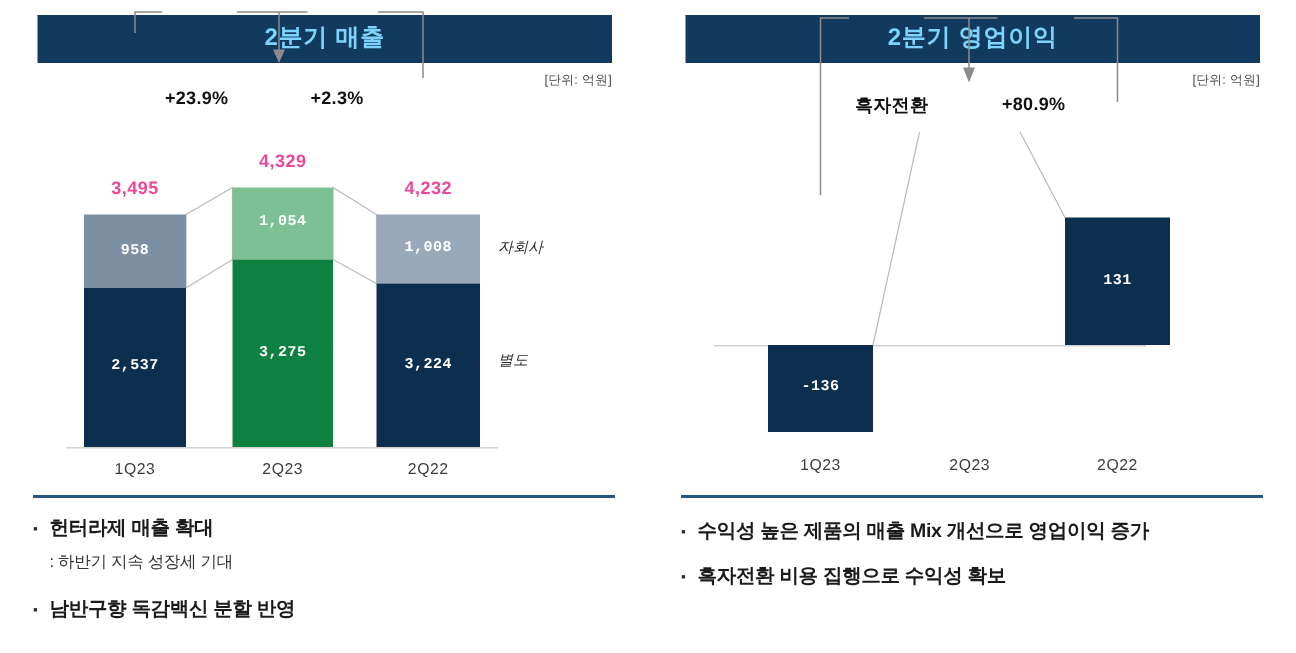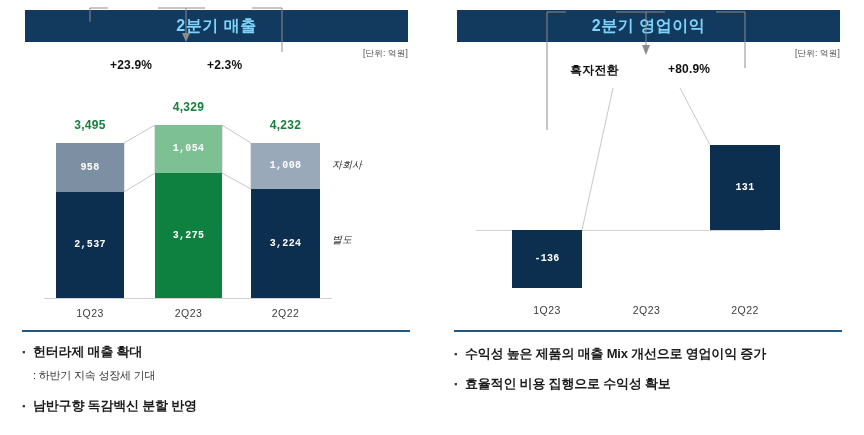--- a/index.html
+++ b/index.html
@@ -64,21 +64,21 @@
     line-height: 1;
     font-family: Liberation Mono, monospace;
   }
   .seg-label.dark { color: #ffffff; }
 
   .total {
     position: absolute;
     text-align: center;
     font-size: 12px;
     font-weight: bold;
-    color: #15803d;
+    color: #ec4899;
     letter-spacing: .3px;
     white-space: nowrap;
   }
 
   .xlab {
     position: absolute;
     text-align: center;
     font-size: 10.5px;
     color: #3c3c3c;
     letter-spacing: .4px;
@@ -278,18 +278,18 @@
     </div>
 
     <div class="rule" style="left:22px; top:330px; width:388px;"></div>
     <div class="bullets" style="left:22px; top:344px; width:405px;">
       <div class="bullet-row">
         <span class="bul-mark">▪</span>
         <span class="bul-text">수익성 높은 제품의 매출 Mix 개선으로 영업이익 증가</span>
       </div>
       <div class="bullet-row" style="margin-top:10px;">
         <span class="bul-mark">▪</span>
-        <span class="bul-text">효율적인 비용 집행으로 수익성 확보</span>
+        <span class="bul-text">흑자전환 비용 집행으로 수익성 확보</span>
       </div>
     </div>
   </div>
 
 </div>
 
 </body></html>

